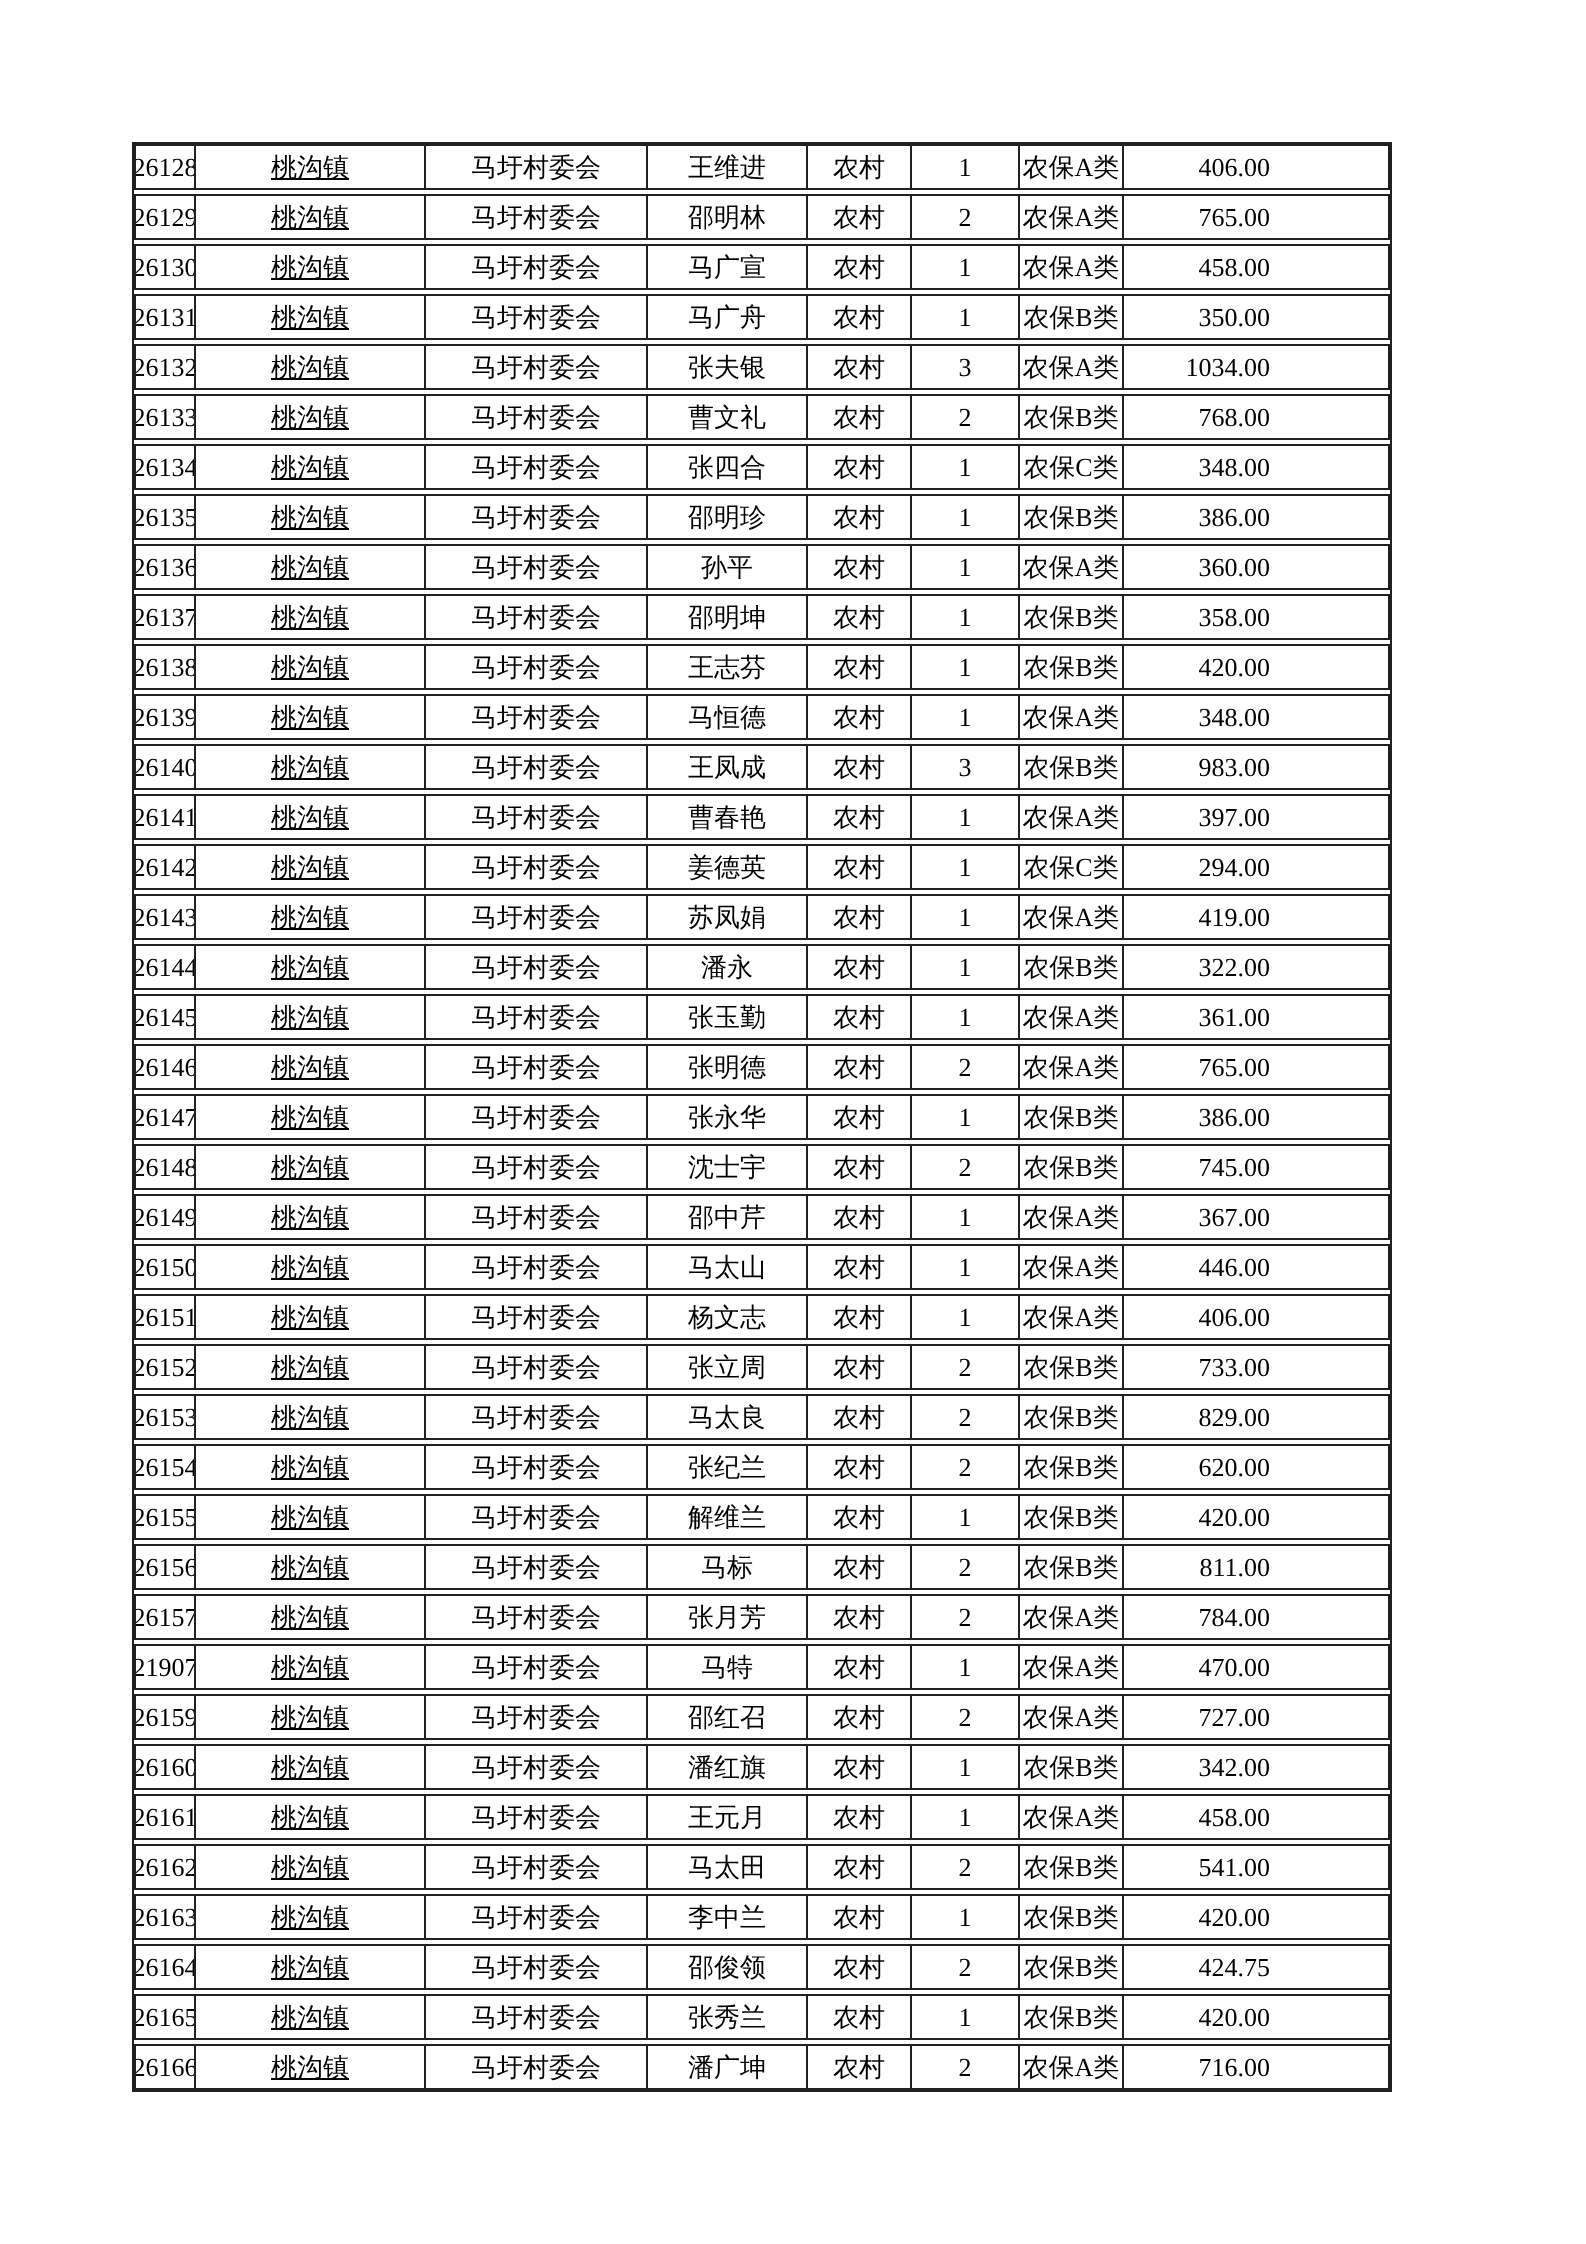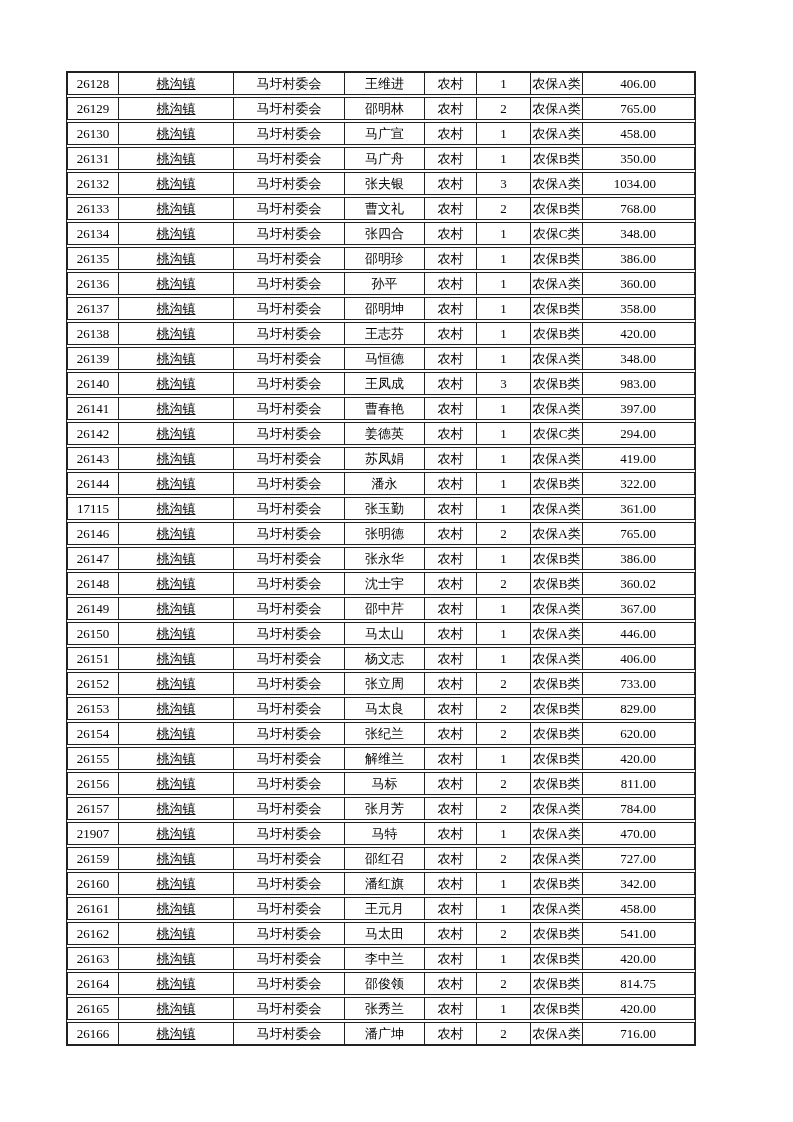--- a/index.html
+++ b/index.html
@@ -40,21 +40,21 @@
     box-sizing: border-box;
     border-right: 1px solid #212121;
     display: flex;
     align-items: center;
     justify-content: center;
     font-size: 13px;
     line-height: 1;
     white-space: nowrap;
     overflow: hidden;
   }
-  .c0 { width: 51px; }
+  .c0 { width: 30px; }
   .c1 { width: 115px; text-decoration: underline; }
   .c2 { width: 111px; }
   .c3 { width: 80px; }
   .c4 { width: 52px; }
   .c5 { width: 54px; }
   .c6 { width: 52px; }
   .c7 {
     width: 101px;
     border-right: none;
     justify-content: flex-end;
@@ -229,21 +229,21 @@
       <div class="cell c0">26144</div>
       <div class="cell c1">桃沟镇</div>
       <div class="cell c2">马圩村委会</div>
       <div class="cell c3">潘永</div>
       <div class="cell c4">农村</div>
       <div class="cell c5">1</div>
       <div class="cell c6">农保B类</div>
       <div class="cell c7">322.00</div>
     </div>
     <div class="row">
-      <div class="cell c0">17115</div>
+      <div class="cell c0">26145</div>
       <div class="cell c1">桃沟镇</div>
       <div class="cell c2">马圩村委会</div>
       <div class="cell c3">张玉勤</div>
       <div class="cell c4">农村</div>
       <div class="cell c5">1</div>
       <div class="cell c6">农保A类</div>
       <div class="cell c7">361.00</div>
     </div>
     <div class="row">
       <div class="cell c0">26146</div>
@@ -266,21 +266,21 @@
       <div class="cell c7">386.00</div>
     </div>
     <div class="row">
       <div class="cell c0">26148</div>
       <div class="cell c1">桃沟镇</div>
       <div class="cell c2">马圩村委会</div>
       <div class="cell c3">沈士宇</div>
       <div class="cell c4">农村</div>
       <div class="cell c5">2</div>
       <div class="cell c6">农保B类</div>
-      <div class="cell c7">360.02</div>
+      <div class="cell c7">745.00</div>
     </div>
     <div class="row">
       <div class="cell c0">26149</div>
       <div class="cell c1">桃沟镇</div>
       <div class="cell c2">马圩村委会</div>
       <div class="cell c3">邵中芹</div>
       <div class="cell c4">农村</div>
       <div class="cell c5">1</div>
       <div class="cell c6">农保A类</div>
       <div class="cell c7">367.00</div>
@@ -426,21 +426,21 @@
       <div class="cell c7">420.00</div>
     </div>
     <div class="row">
       <div class="cell c0">26164</div>
       <div class="cell c1">桃沟镇</div>
       <div class="cell c2">马圩村委会</div>
       <div class="cell c3">邵俊领</div>
       <div class="cell c4">农村</div>
       <div class="cell c5">2</div>
       <div class="cell c6">农保B类</div>
-      <div class="cell c7">814.75</div>
+      <div class="cell c7">424.75</div>
     </div>
     <div class="row">
       <div class="cell c0">26165</div>
       <div class="cell c1">桃沟镇</div>
       <div class="cell c2">马圩村委会</div>
       <div class="cell c3">张秀兰</div>
       <div class="cell c4">农村</div>
       <div class="cell c5">1</div>
       <div class="cell c6">农保B类</div>
       <div class="cell c7">420.00</div>

